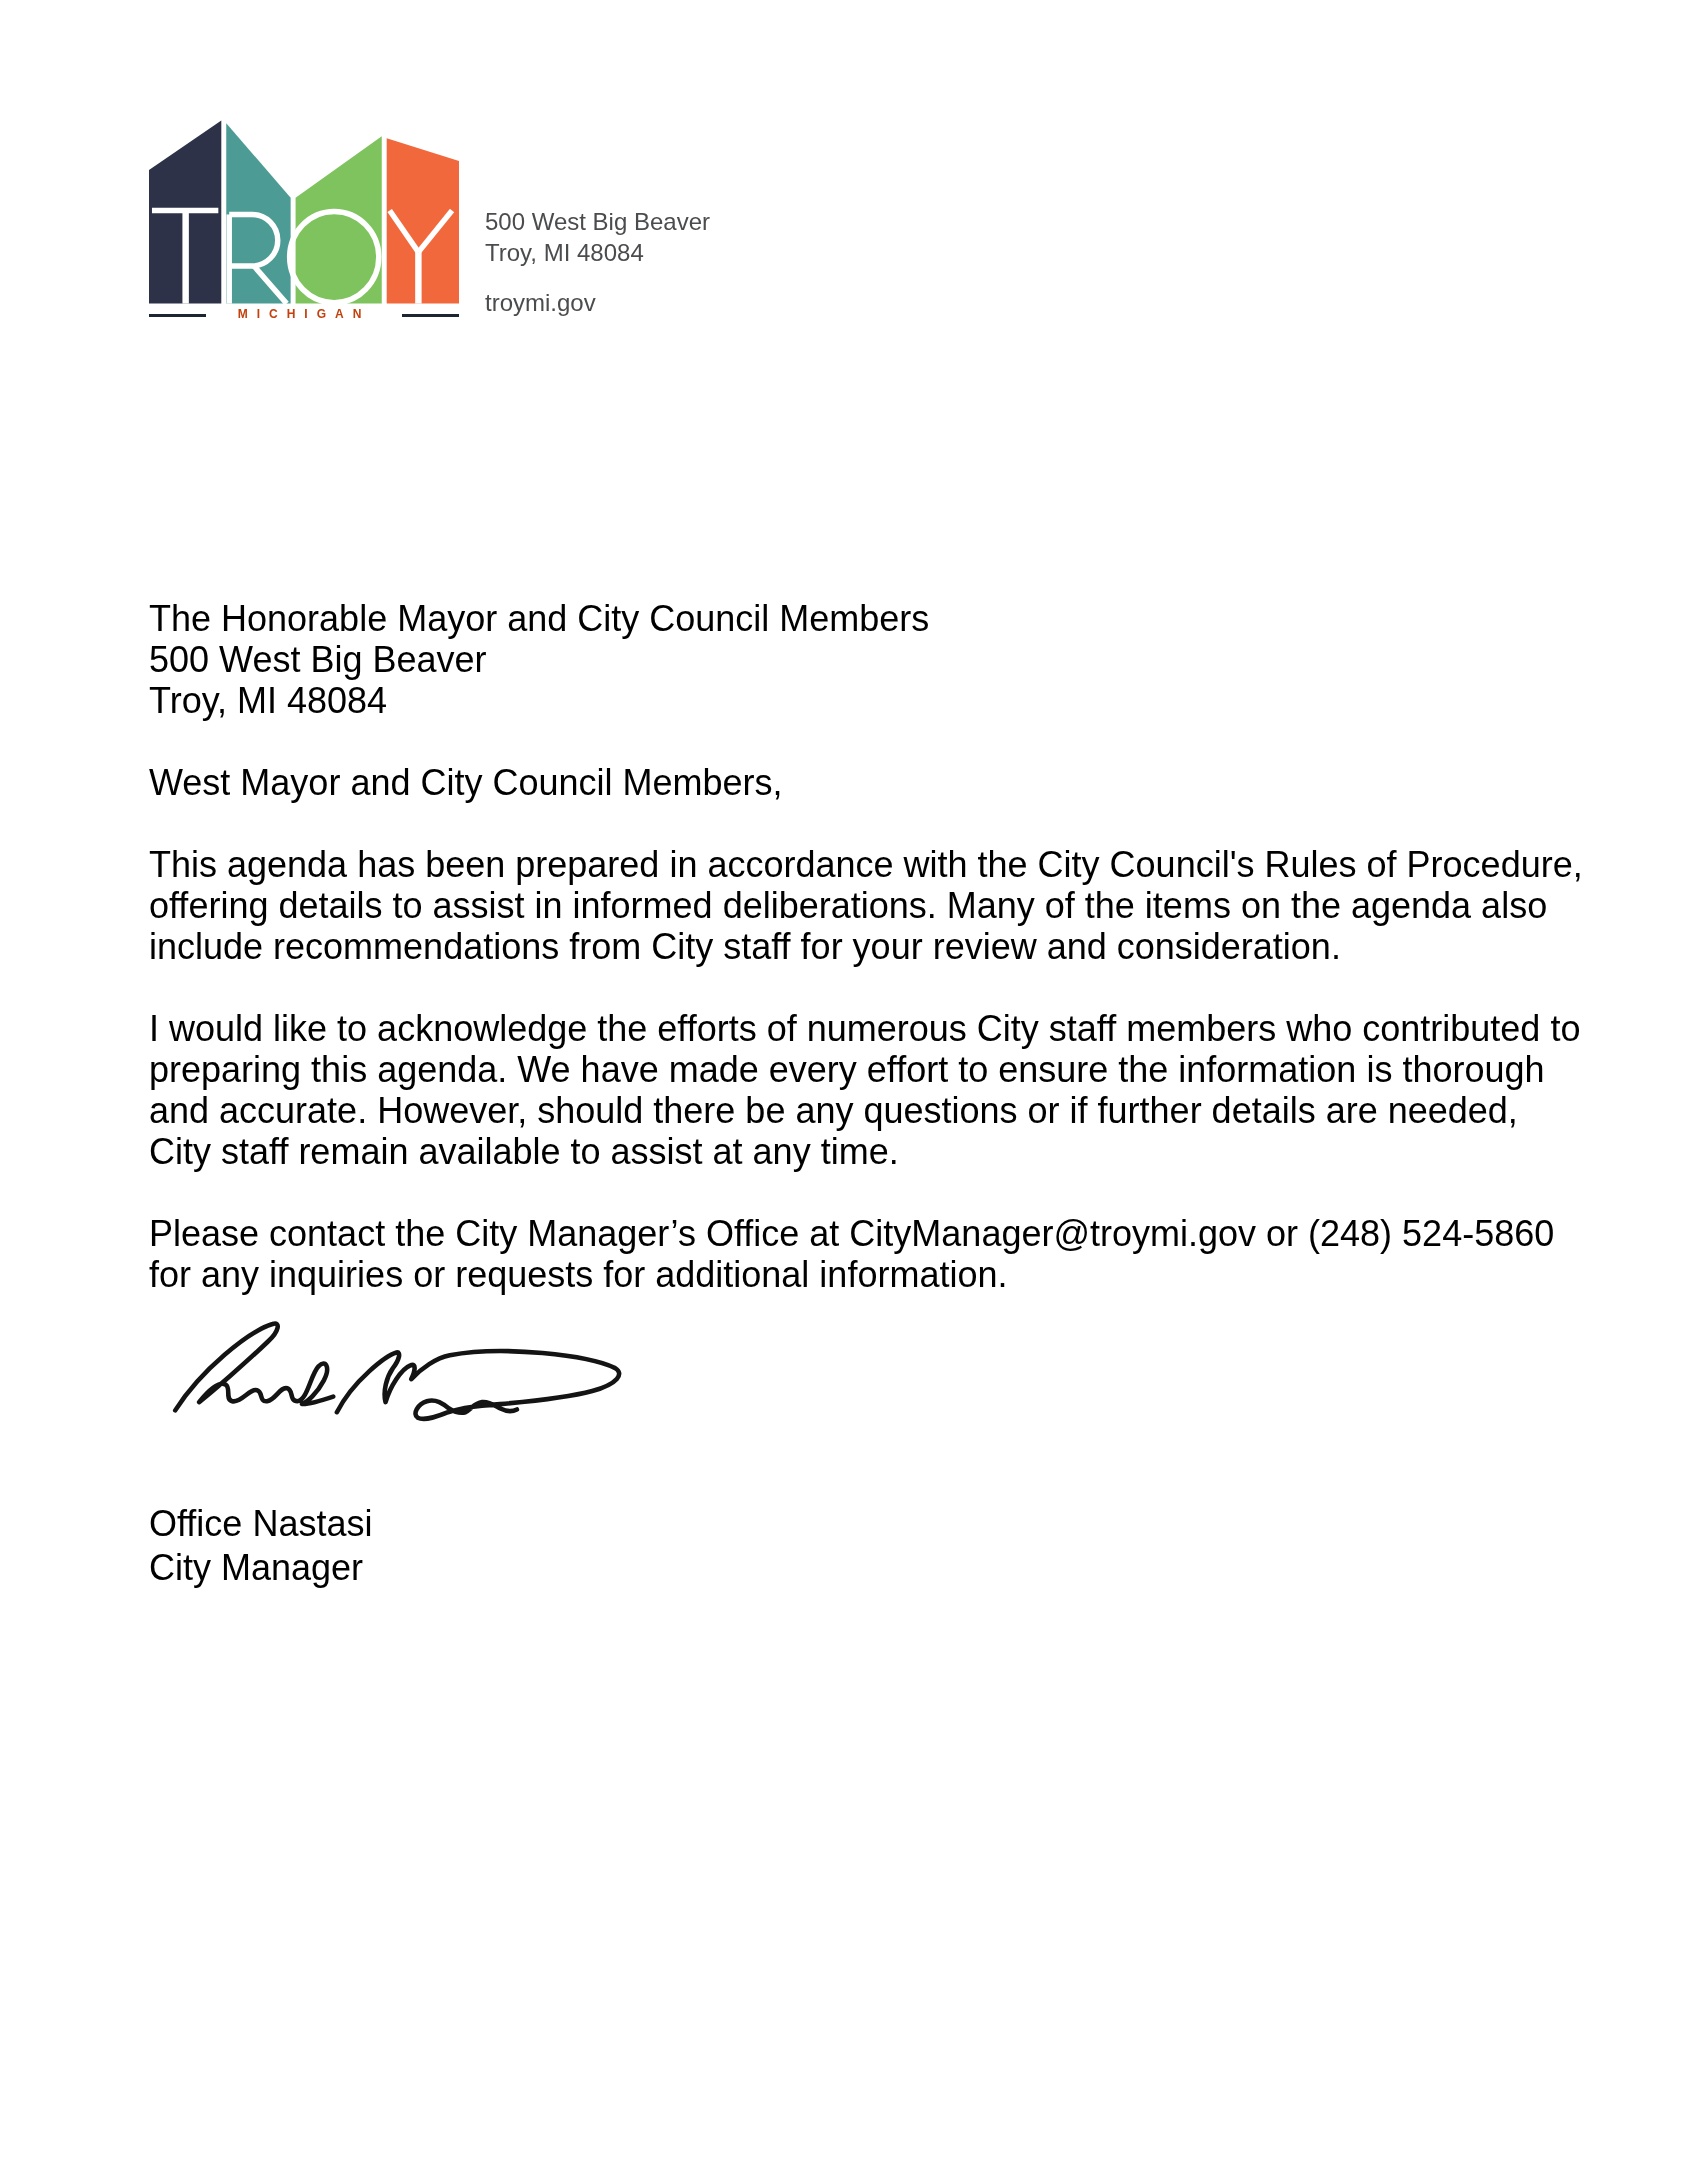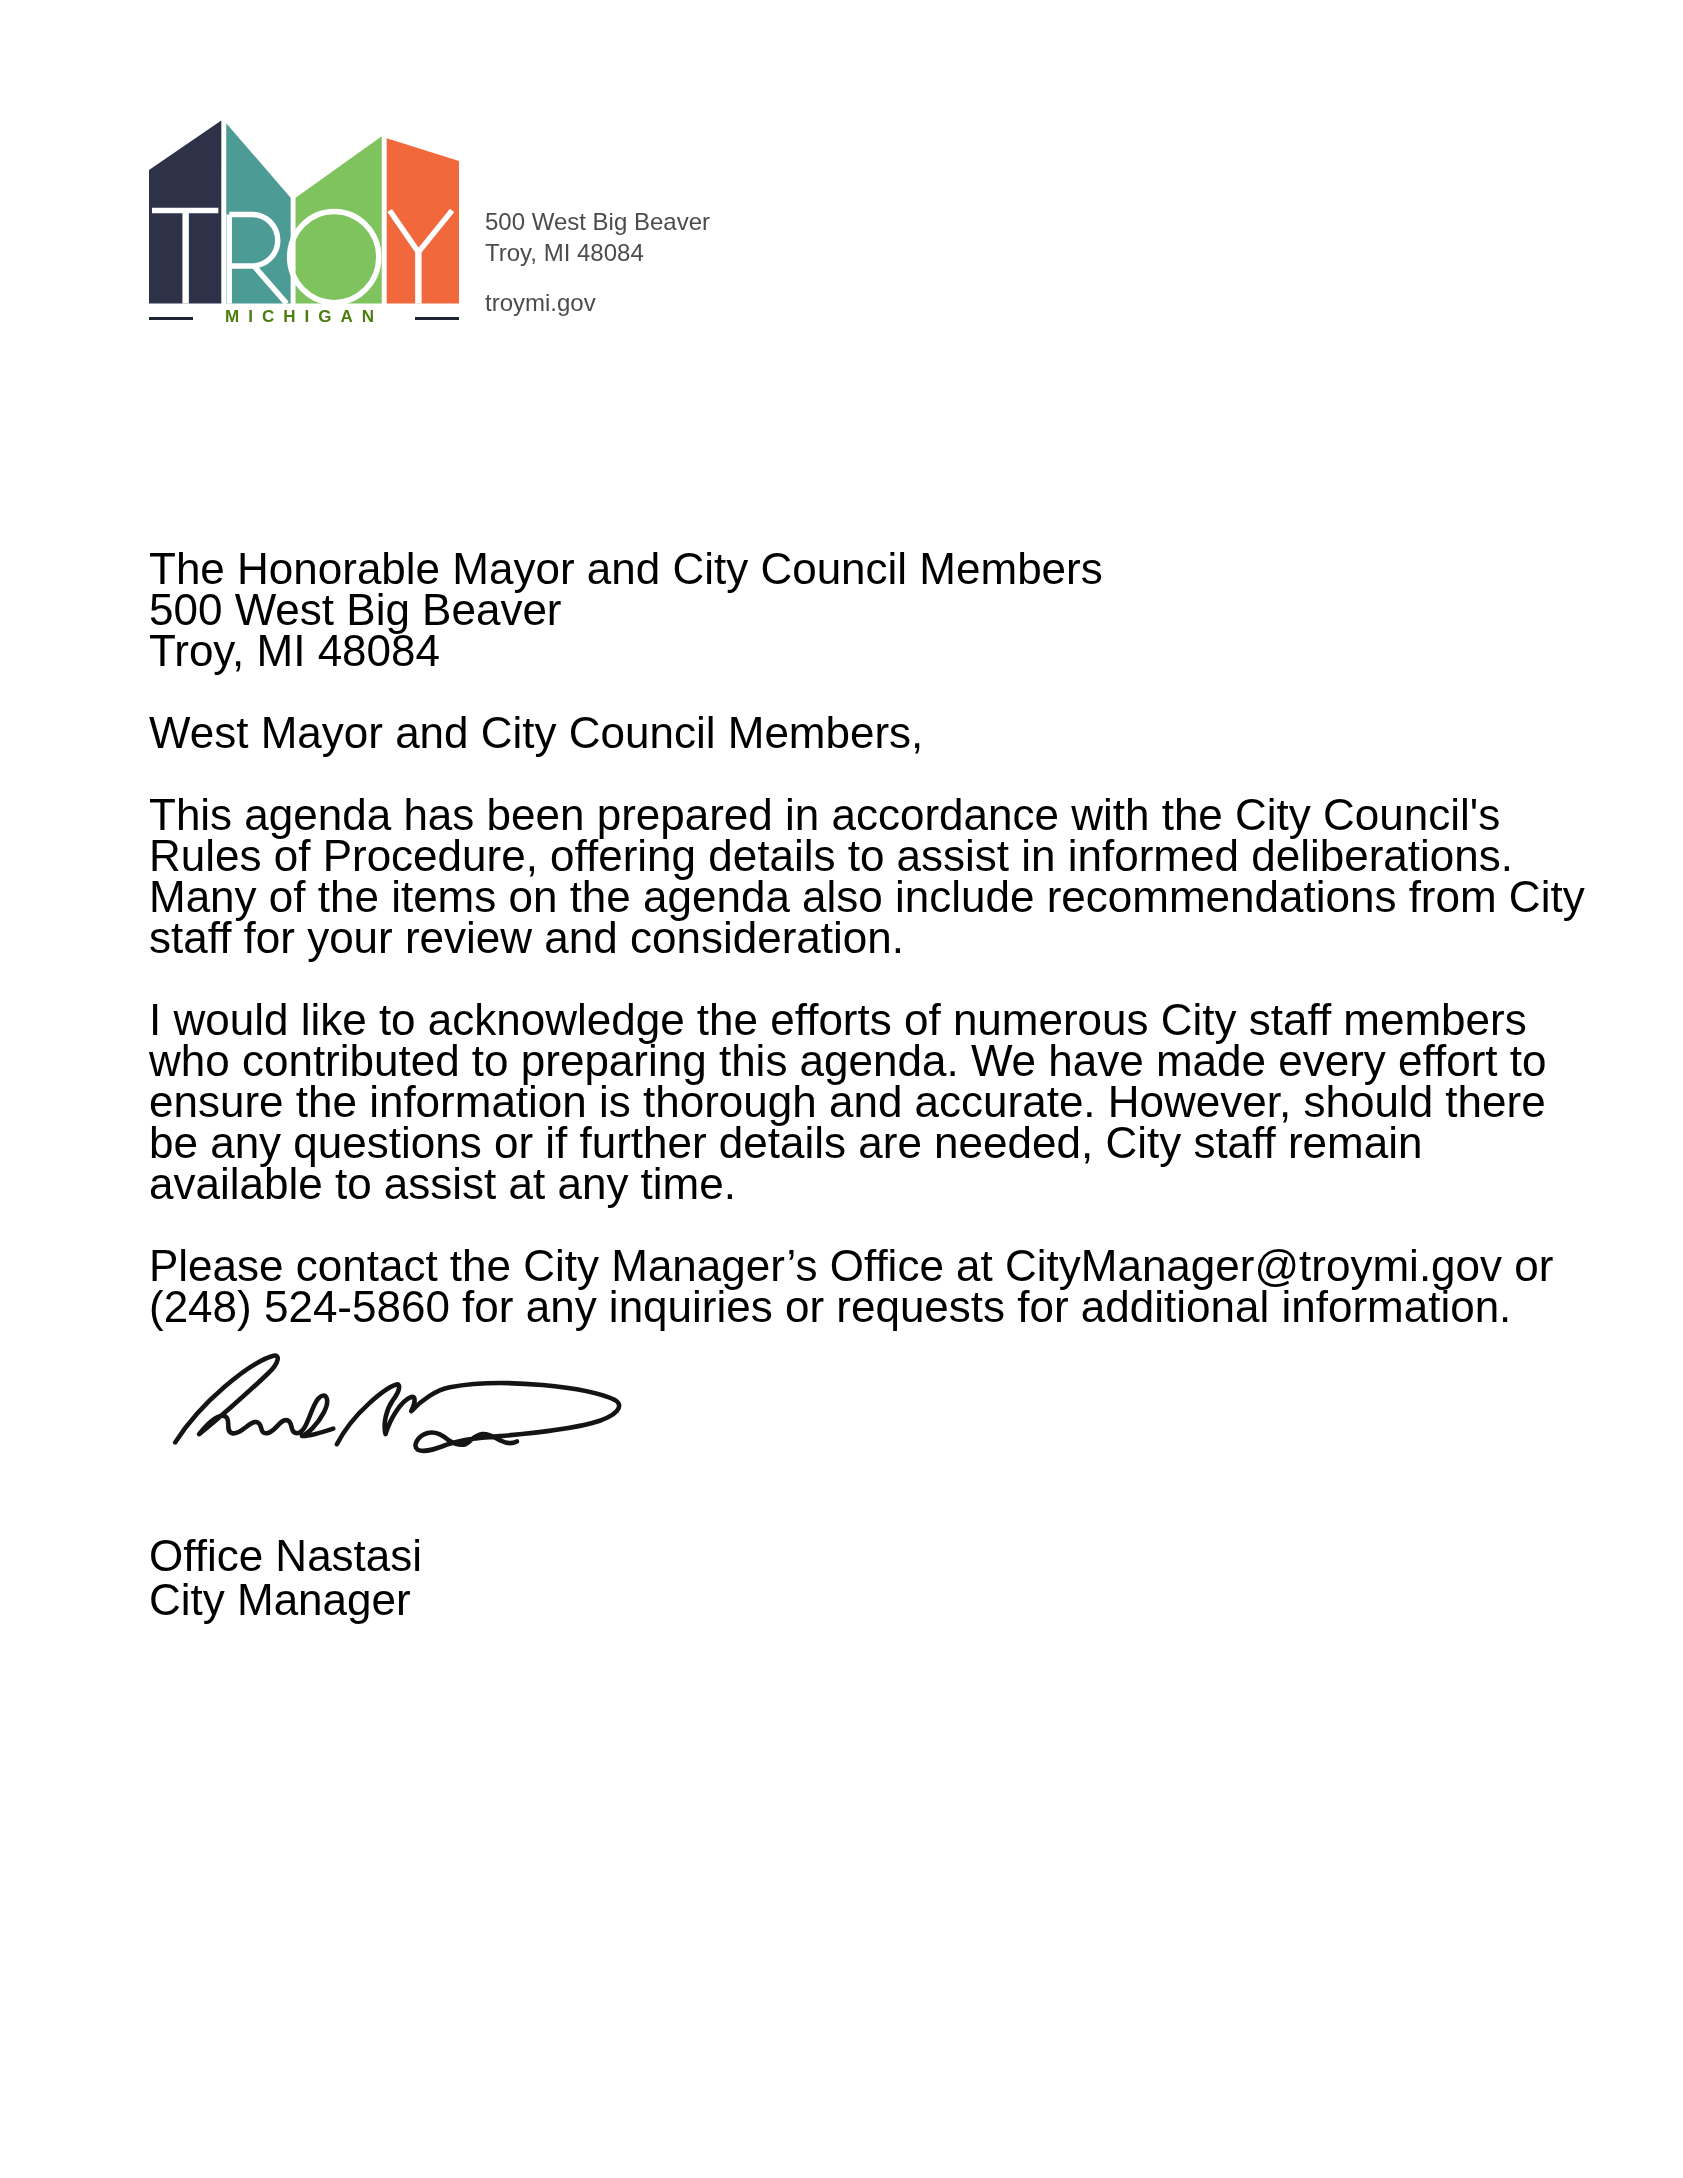--- a/index.html
+++ b/index.html
@@ -15,34 +15,34 @@
 
   
   .logo-svg { position:absolute; left:149px; top:117px; width:310px; height:188px; }
   .michigan-row {
     position:absolute; left:149px; top:308px; width:310px;
     display:flex; align-items:center;
   }
   .michigan-row .rule { flex:1; height:3px; background:#1e2532; }
   .michigan-row .tagline {
     margin:0 32px;
-    font-size:17px; font-weight:700; letter-spacing:9px;
-    color:#4d7c0f; white-space:nowrap;
+    font-size:12px; font-weight:700; letter-spacing:9px;
+    color:#c2410c; white-space:nowrap;
     transform:translateY(-1px);
   }
   .lh-address {
     position:absolute; left:485px; top:206px;
     font-size:24px; line-height:31px; color:#4b4c4e;
   }
   .lh-address .site { margin-top:19px; }
 
   
   .letter {
-    position:absolute; left:149px; top:548px; width:1436px;
-    font-size:44px; line-height:41px;
+    position:absolute; left:149px; top:598px; width:1436px;
+    font-size:36px; line-height:41px;
   }
   .letter p { margin:41px 0 0 0; }
   .letter .recipient div { margin:0; }
   .sig-svg { display:block; margin:18px 0 0 6px; width:485px; height:124px; }
   .signatory { margin-top:65px; line-height:44px; }
 </style>
 </head>
 <body>
 
 <div class="page">

